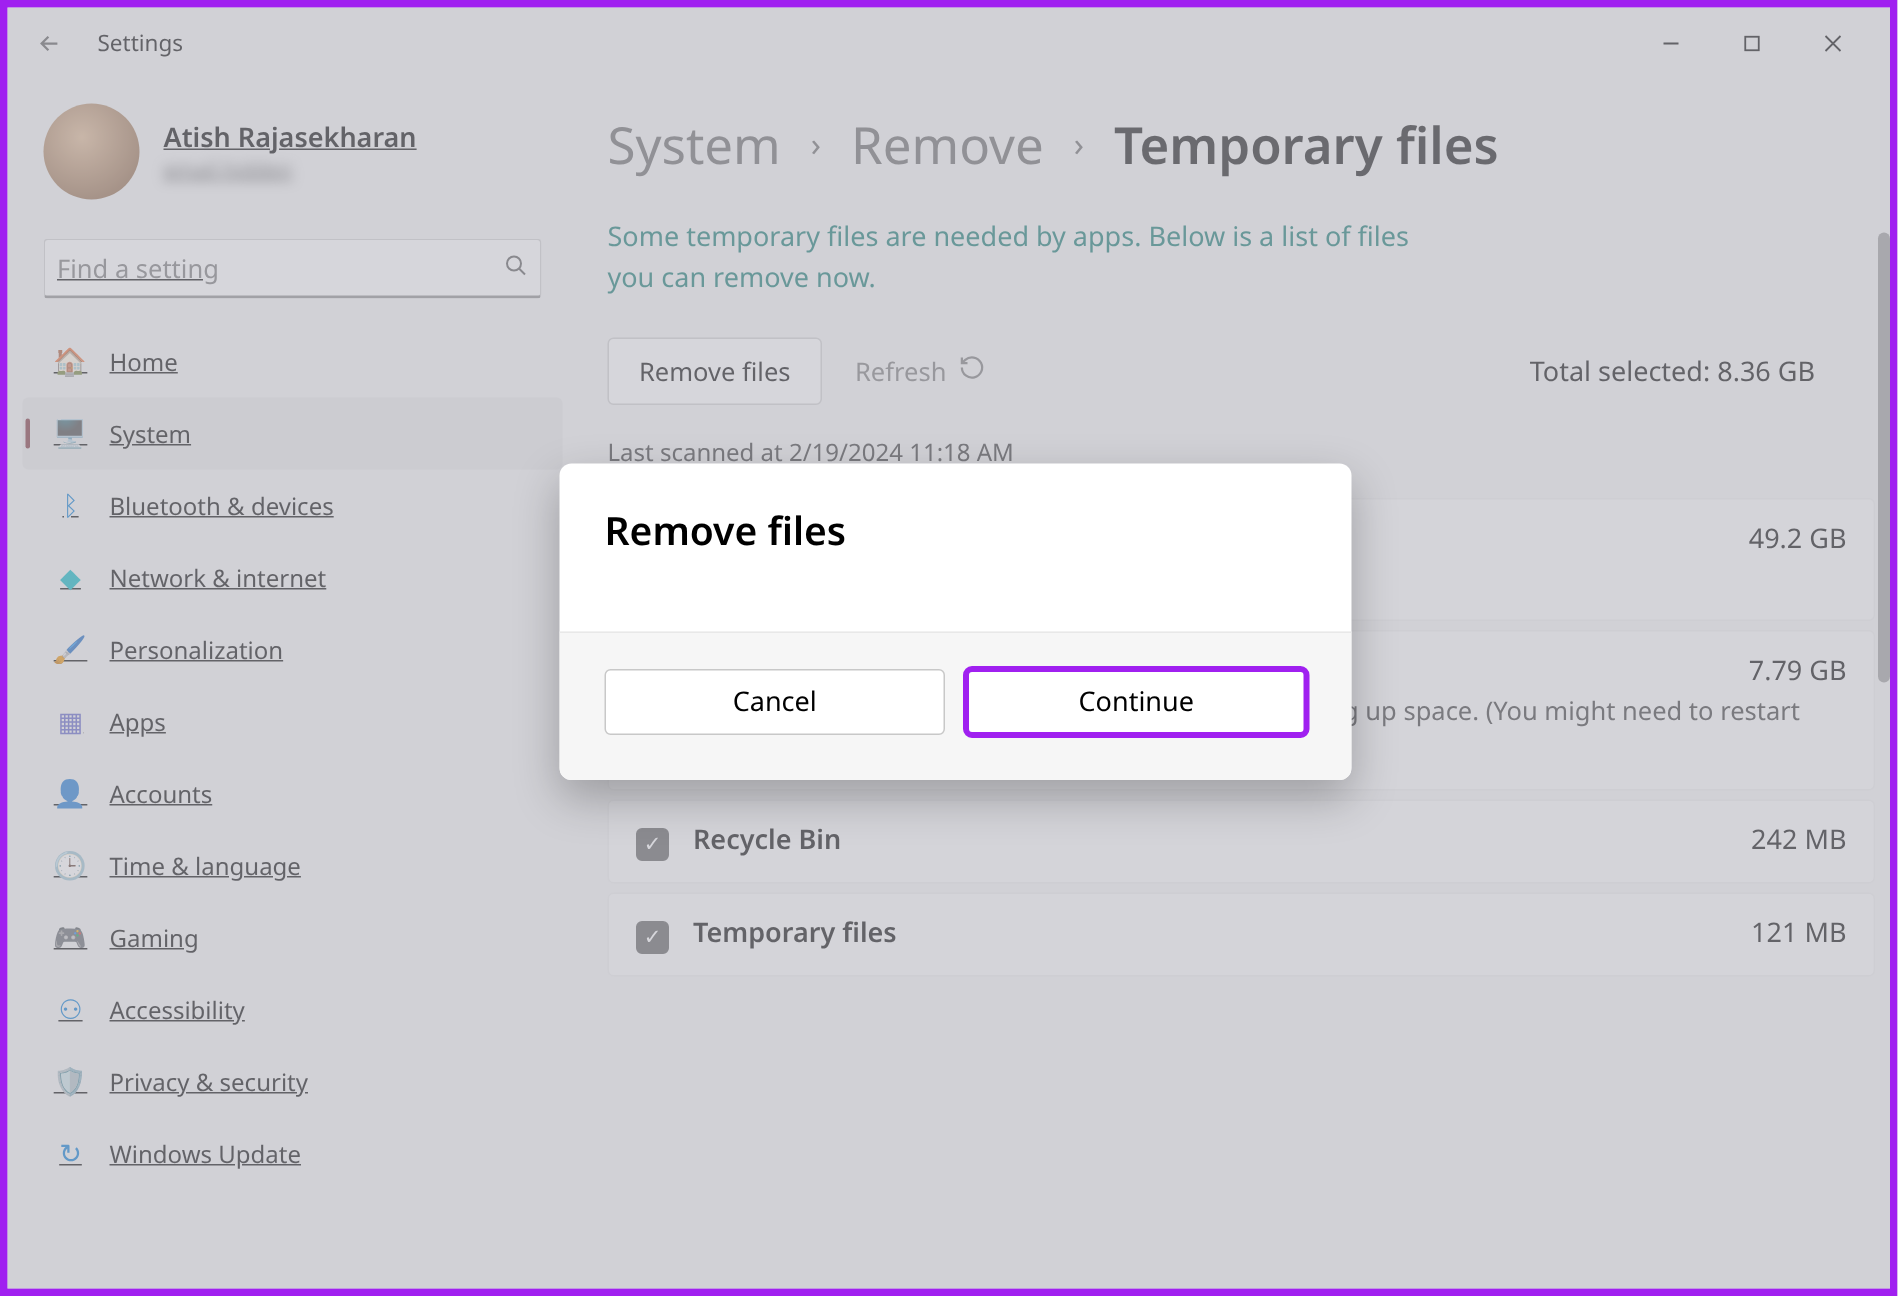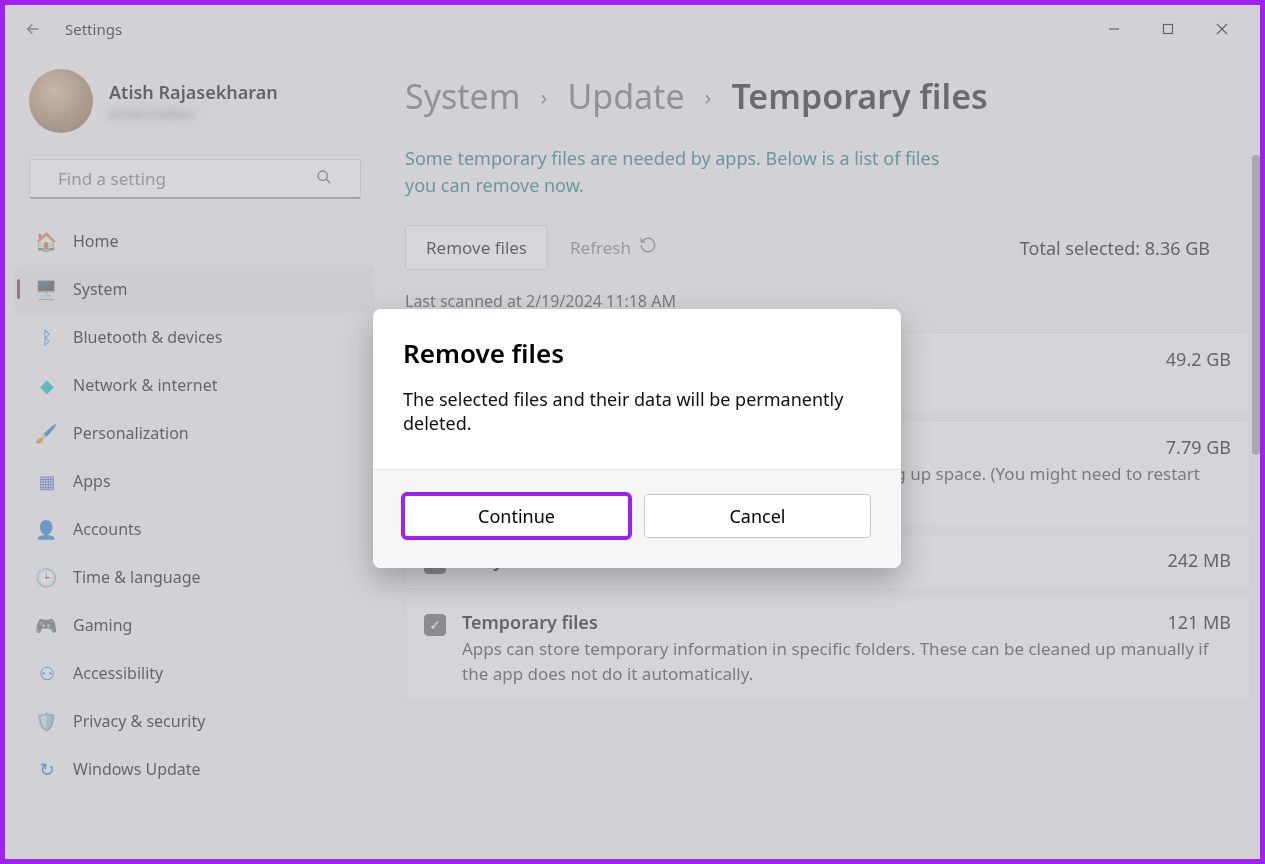--- a/index.html
+++ b/index.html
@@ -24,35 +24,36 @@
 .title-text { font-size: 15px; color: #000; margin-left: 12px; }
 .window-controls { margin-left: auto; display: flex; gap: 18px; padding-right: 12px; color: #000; }
 .win-ctrl { width: 36px; height: 36px; display: flex; align-items: center; justify-content: center; cursor: pointer; }
 
 
 .sidebar {
   position: absolute;
   top: 56px;
   left: 10px;
   width: 360px;
+  text-decoration: underline;
 }
 .profile { display: flex; align-items: center; gap: 16px; padding: 8px 14px 18px; }
 .avatar { width: 64px; height: 64px; border-radius: 50%; background: radial-gradient(circle at 40% 35%, #e0b890, #7a5030); }
 .profile-name { font-weight: 600; font-size: 18px; }
 .profile-email { filter: blur(4px); color: #666; font-size: 14px; }
 
 .search-box {
   margin: 8px 14px 18px;
   height: 40px;
   display: flex;
   align-items: center;
   border: 1px solid #d0d0d0;
   border-bottom: 2px solid #8a8a8a;
   border-radius: 3px;
-  padding: 0 28px;
+  padding: 0 8px;
   background: #fff;
 }
 .search-box input { flex: 1; border: none; outline: none; font-size: 17px; background: transparent; }
 .search-icon { color: #555; }
 
 .nav-list { margin-top: 18px; }
 .nav-item {
   height: 48px;
   display: flex;
   align-items: center;
@@ -268,21 +269,21 @@
           <span class="nav-icon" style="color: rgb(0, 120, 212);">↻</span>
           <span>Windows Update</span>
         </div>
       </div>
   </div>
 
   <div class="main">
     <div class="breadcrumb">
       <span class="bc-link">System</span>
       <span class="bc-sep">›</span>
-      <span class="bc-link">Update</span>
+      <span class="bc-link">Remove</span>
       <span class="bc-sep">›</span>
       <span class="bc-current">Temporary files</span>
     </div>
 
     <div class="description">Some temporary files are needed by apps. Below is a list of files you can remove now.</div>
 
     <div class="action-row">
       <button class="remove-btn">Remove files</button>
       <button class="refresh-btn">
         <span>Refresh</span>
@@ -326,32 +327,30 @@
             </div>
           </div>
         </div>
         <div class="item-card">
           <span class="chk checked">✓</span>
           <div class="item-body">
             <div class="item-head">
               <span class="item-title">Temporary files</span>
               <span class="item-size">121 MB</span>
             </div>
-            <div class="item-desc">Apps can store temporary information in specific folders. These can be cleaned up manually if the app does not do it automatically.</div>
           </div>
         </div>
       </div>
   </div>
 
   <div class="scrollbar-hint"></div>
 
   <div class="dialog">
     <div class="dialog-body">
       <div class="dialog-title">Remove files</div>
-      <div class="dialog-msg">The selected files and their data will be permanently deleted.</div>
     </div>
     <div class="dialog-footer">
+      <button class="dlg-btn">Cancel</button>
       <button class="dlg-btn highlight">Continue</button>
-      <button class="dlg-btn">Cancel</button>
     </div>
   </div>
 
 </div>
 
 </body></html>

